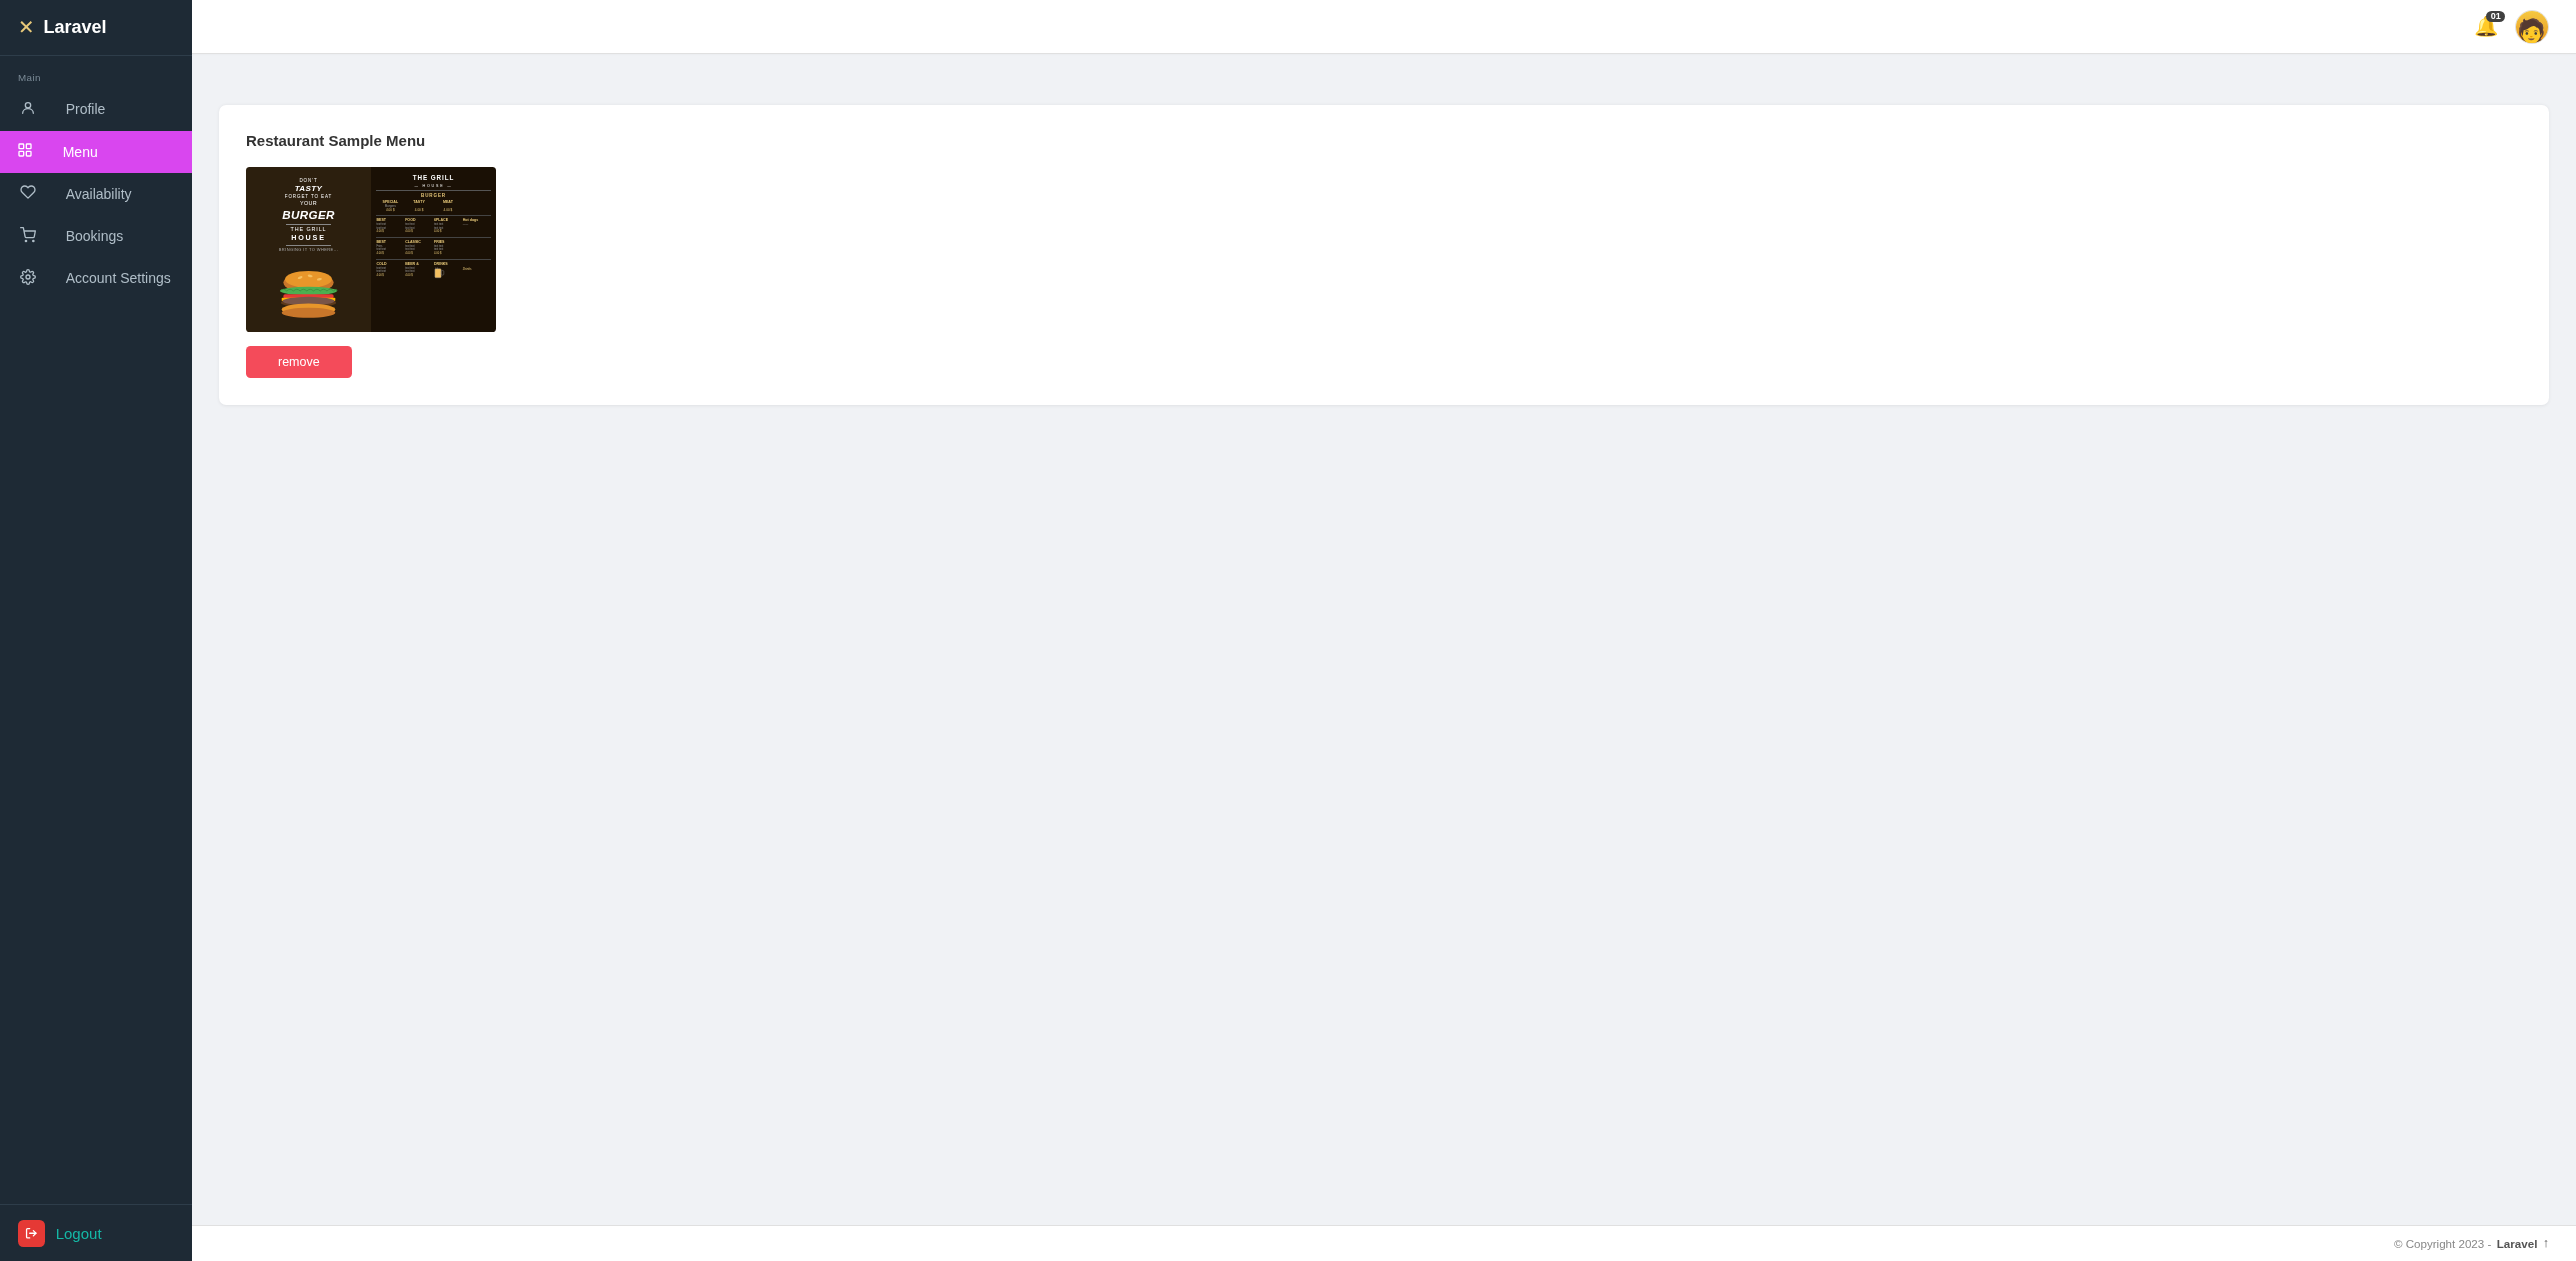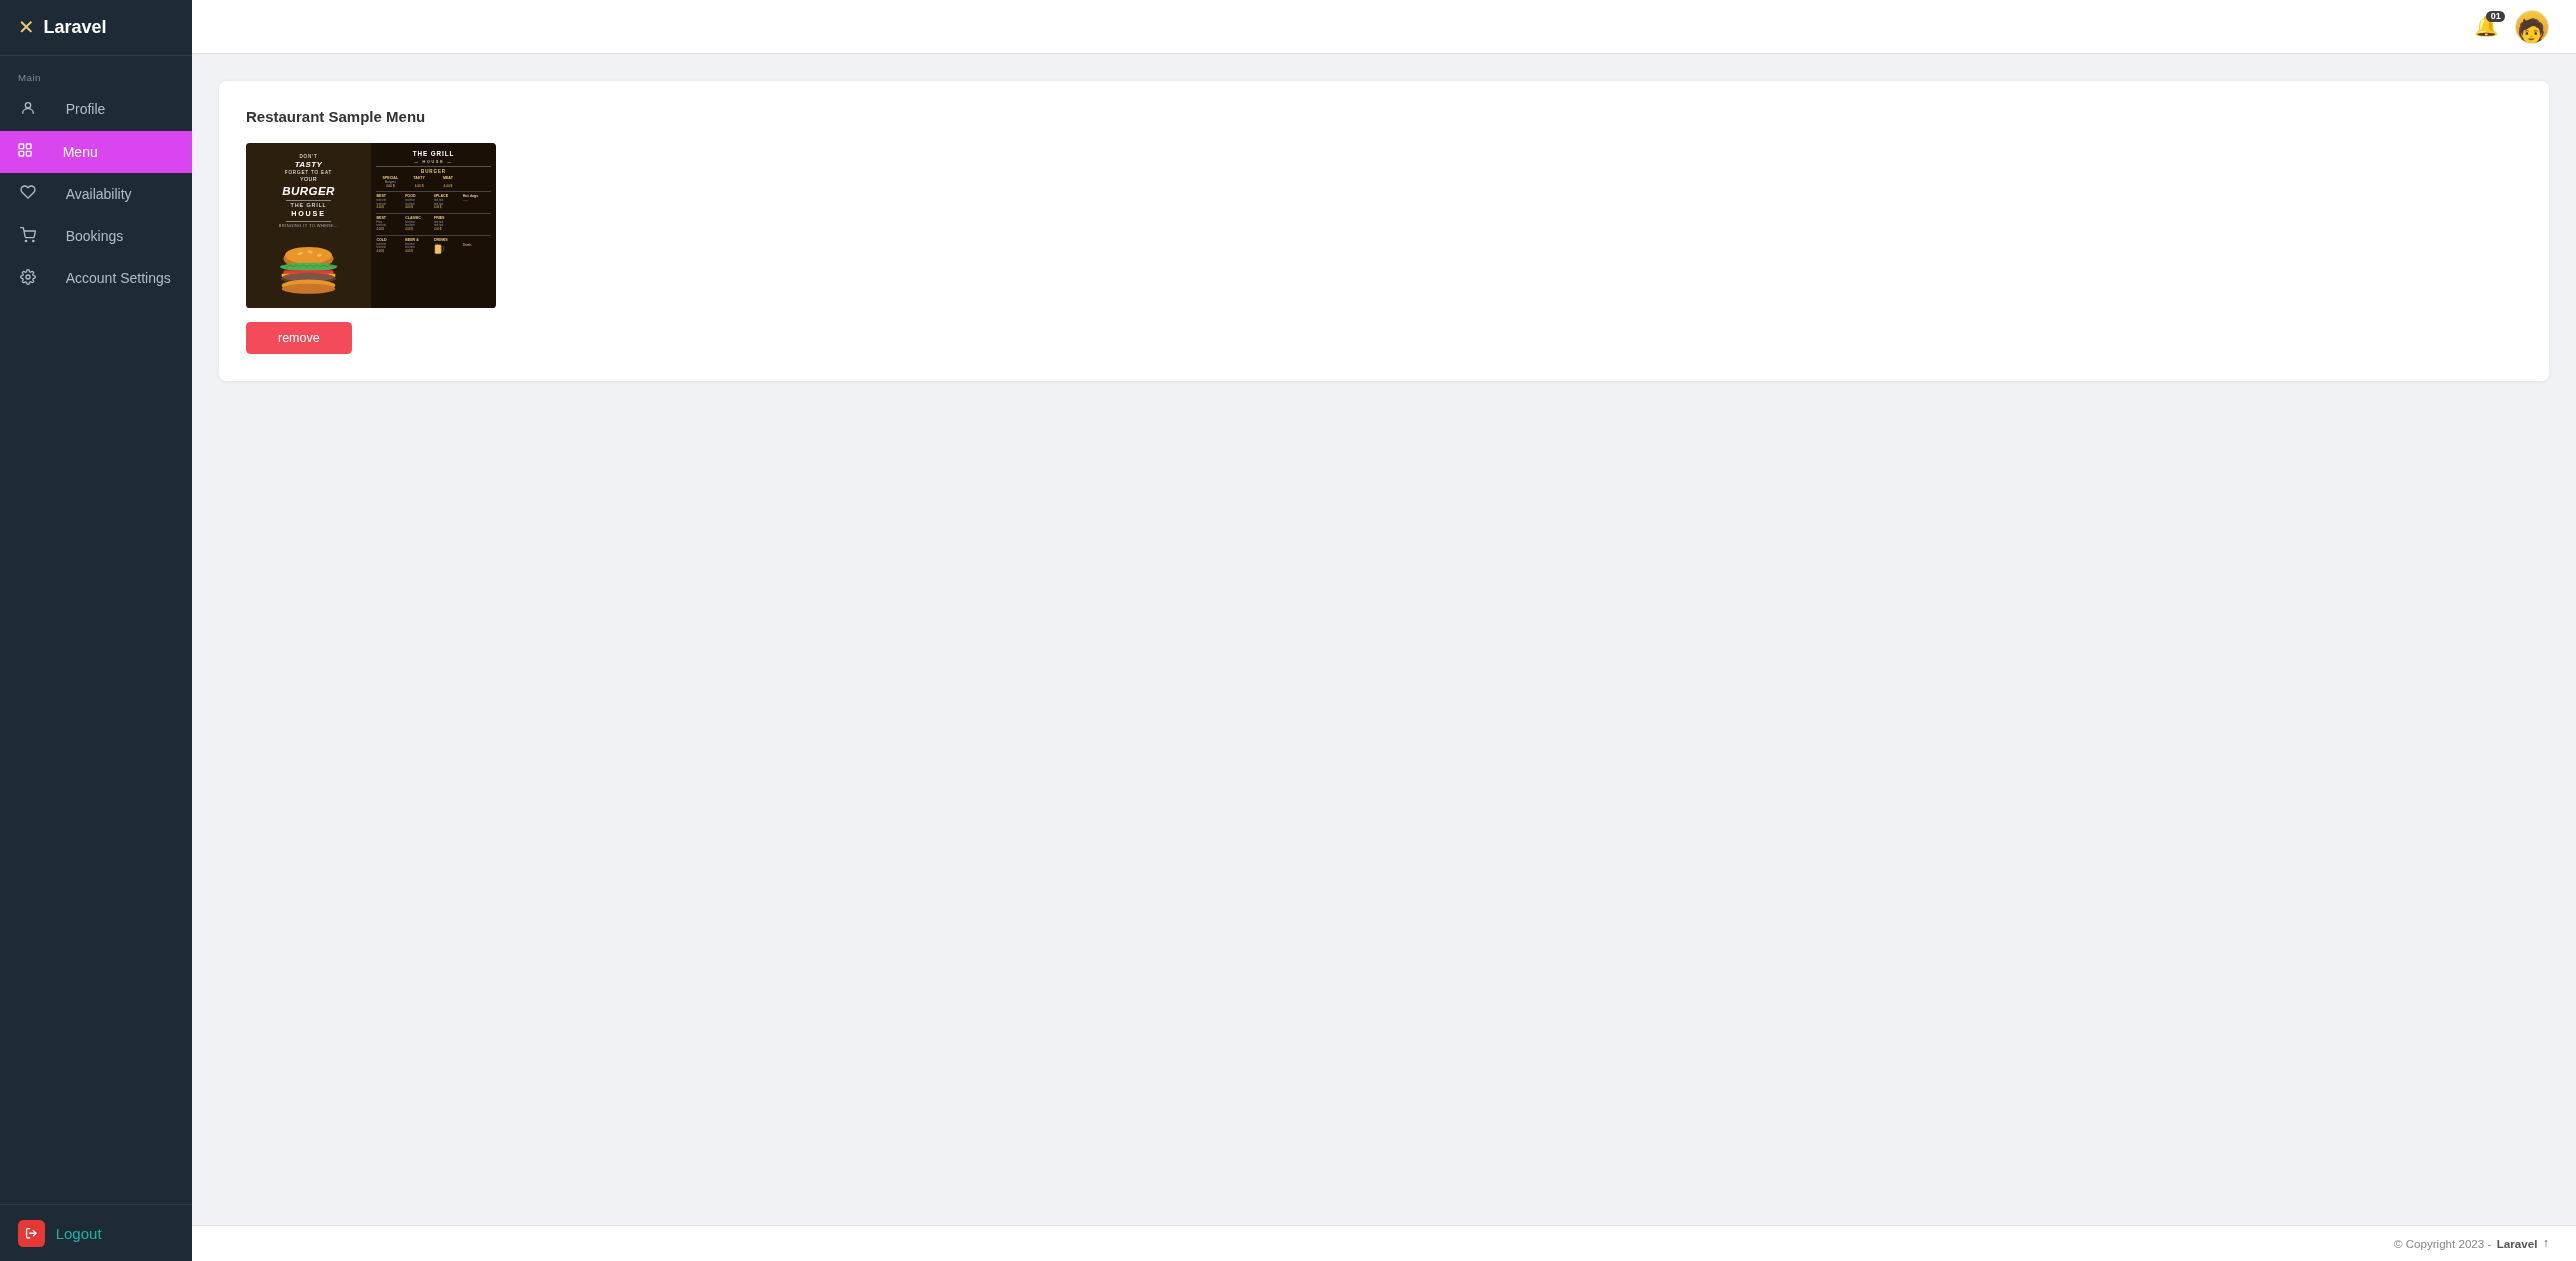--- a/index.html
+++ b/index.html
@@ -148,20 +148,21 @@
       font-size: 23px;
       line-height: 1;
     }
 
     
     .content {
       flex: 1;
       overflow-y: auto;
       padding: 27px;
       background: #f0f2f5;
+      margin-top: 24px;
     }
     .card {
       background: #fff;
       border-radius: 7.2px;
       padding: 27px;
       box-shadow: 0 0.9px 3.6px rgba(0,0,0,0.07);
     }
     .card-title {
       font-size: 15px;
       font-weight: 600;

